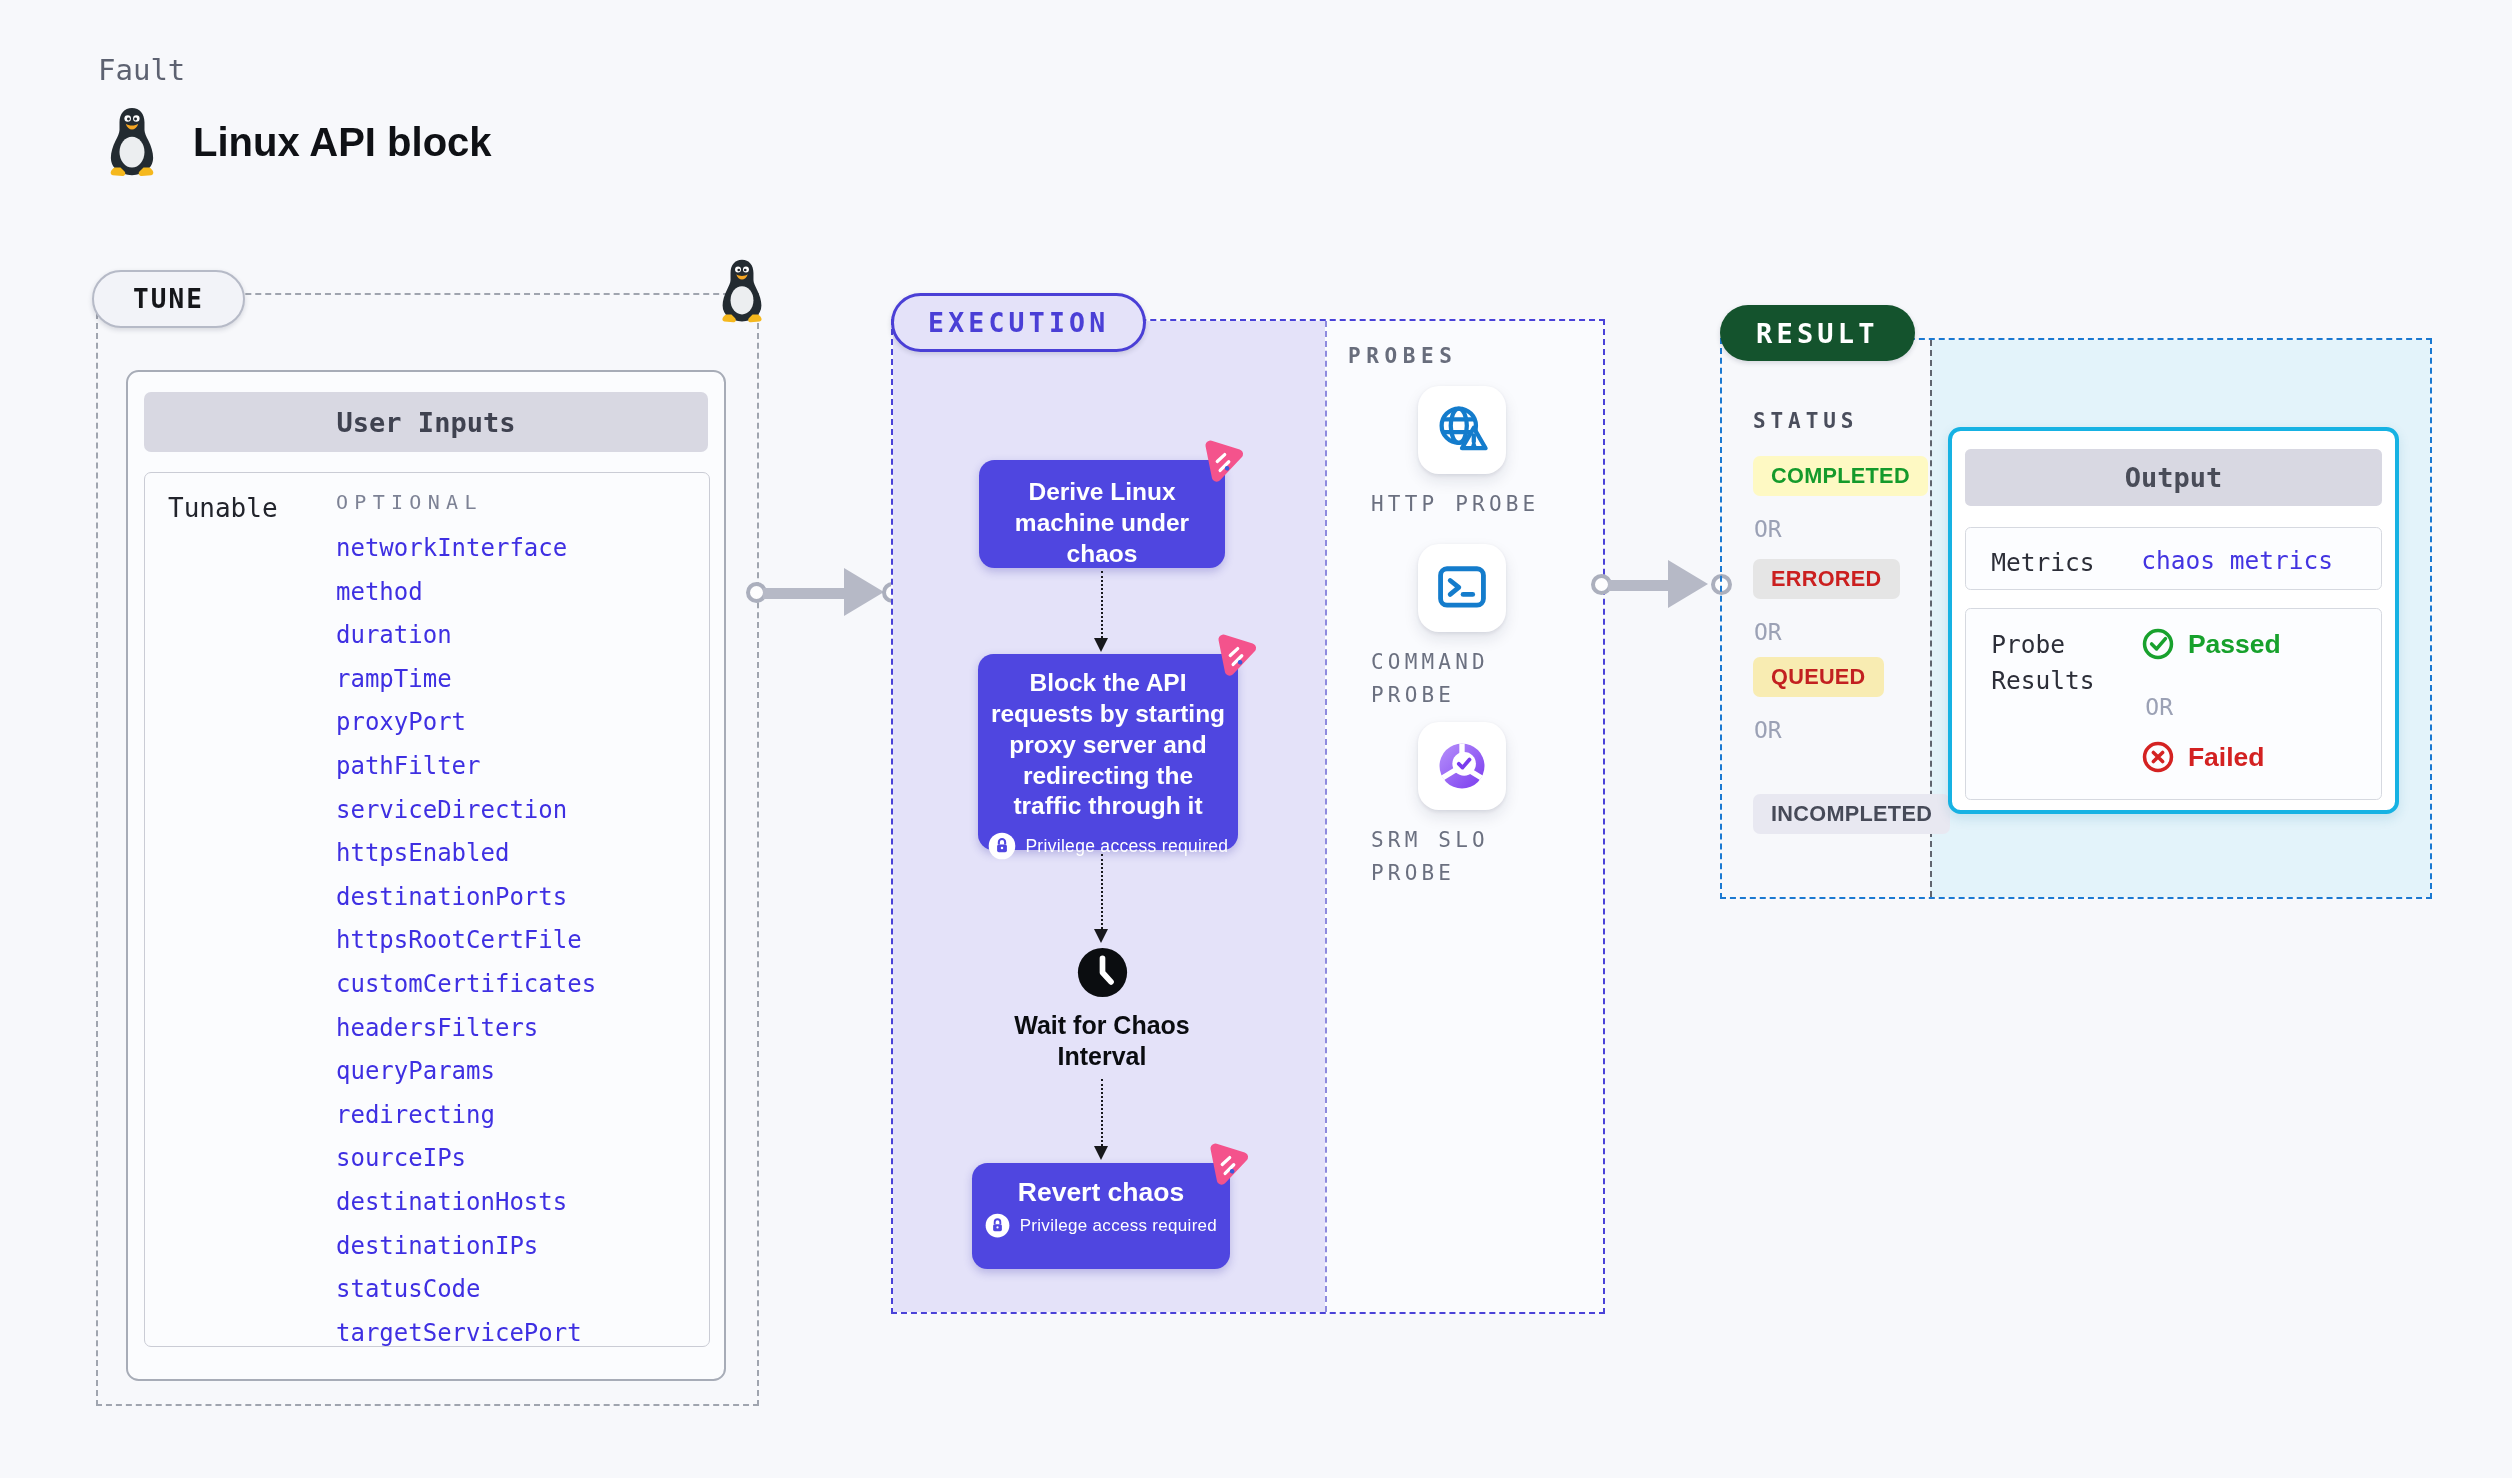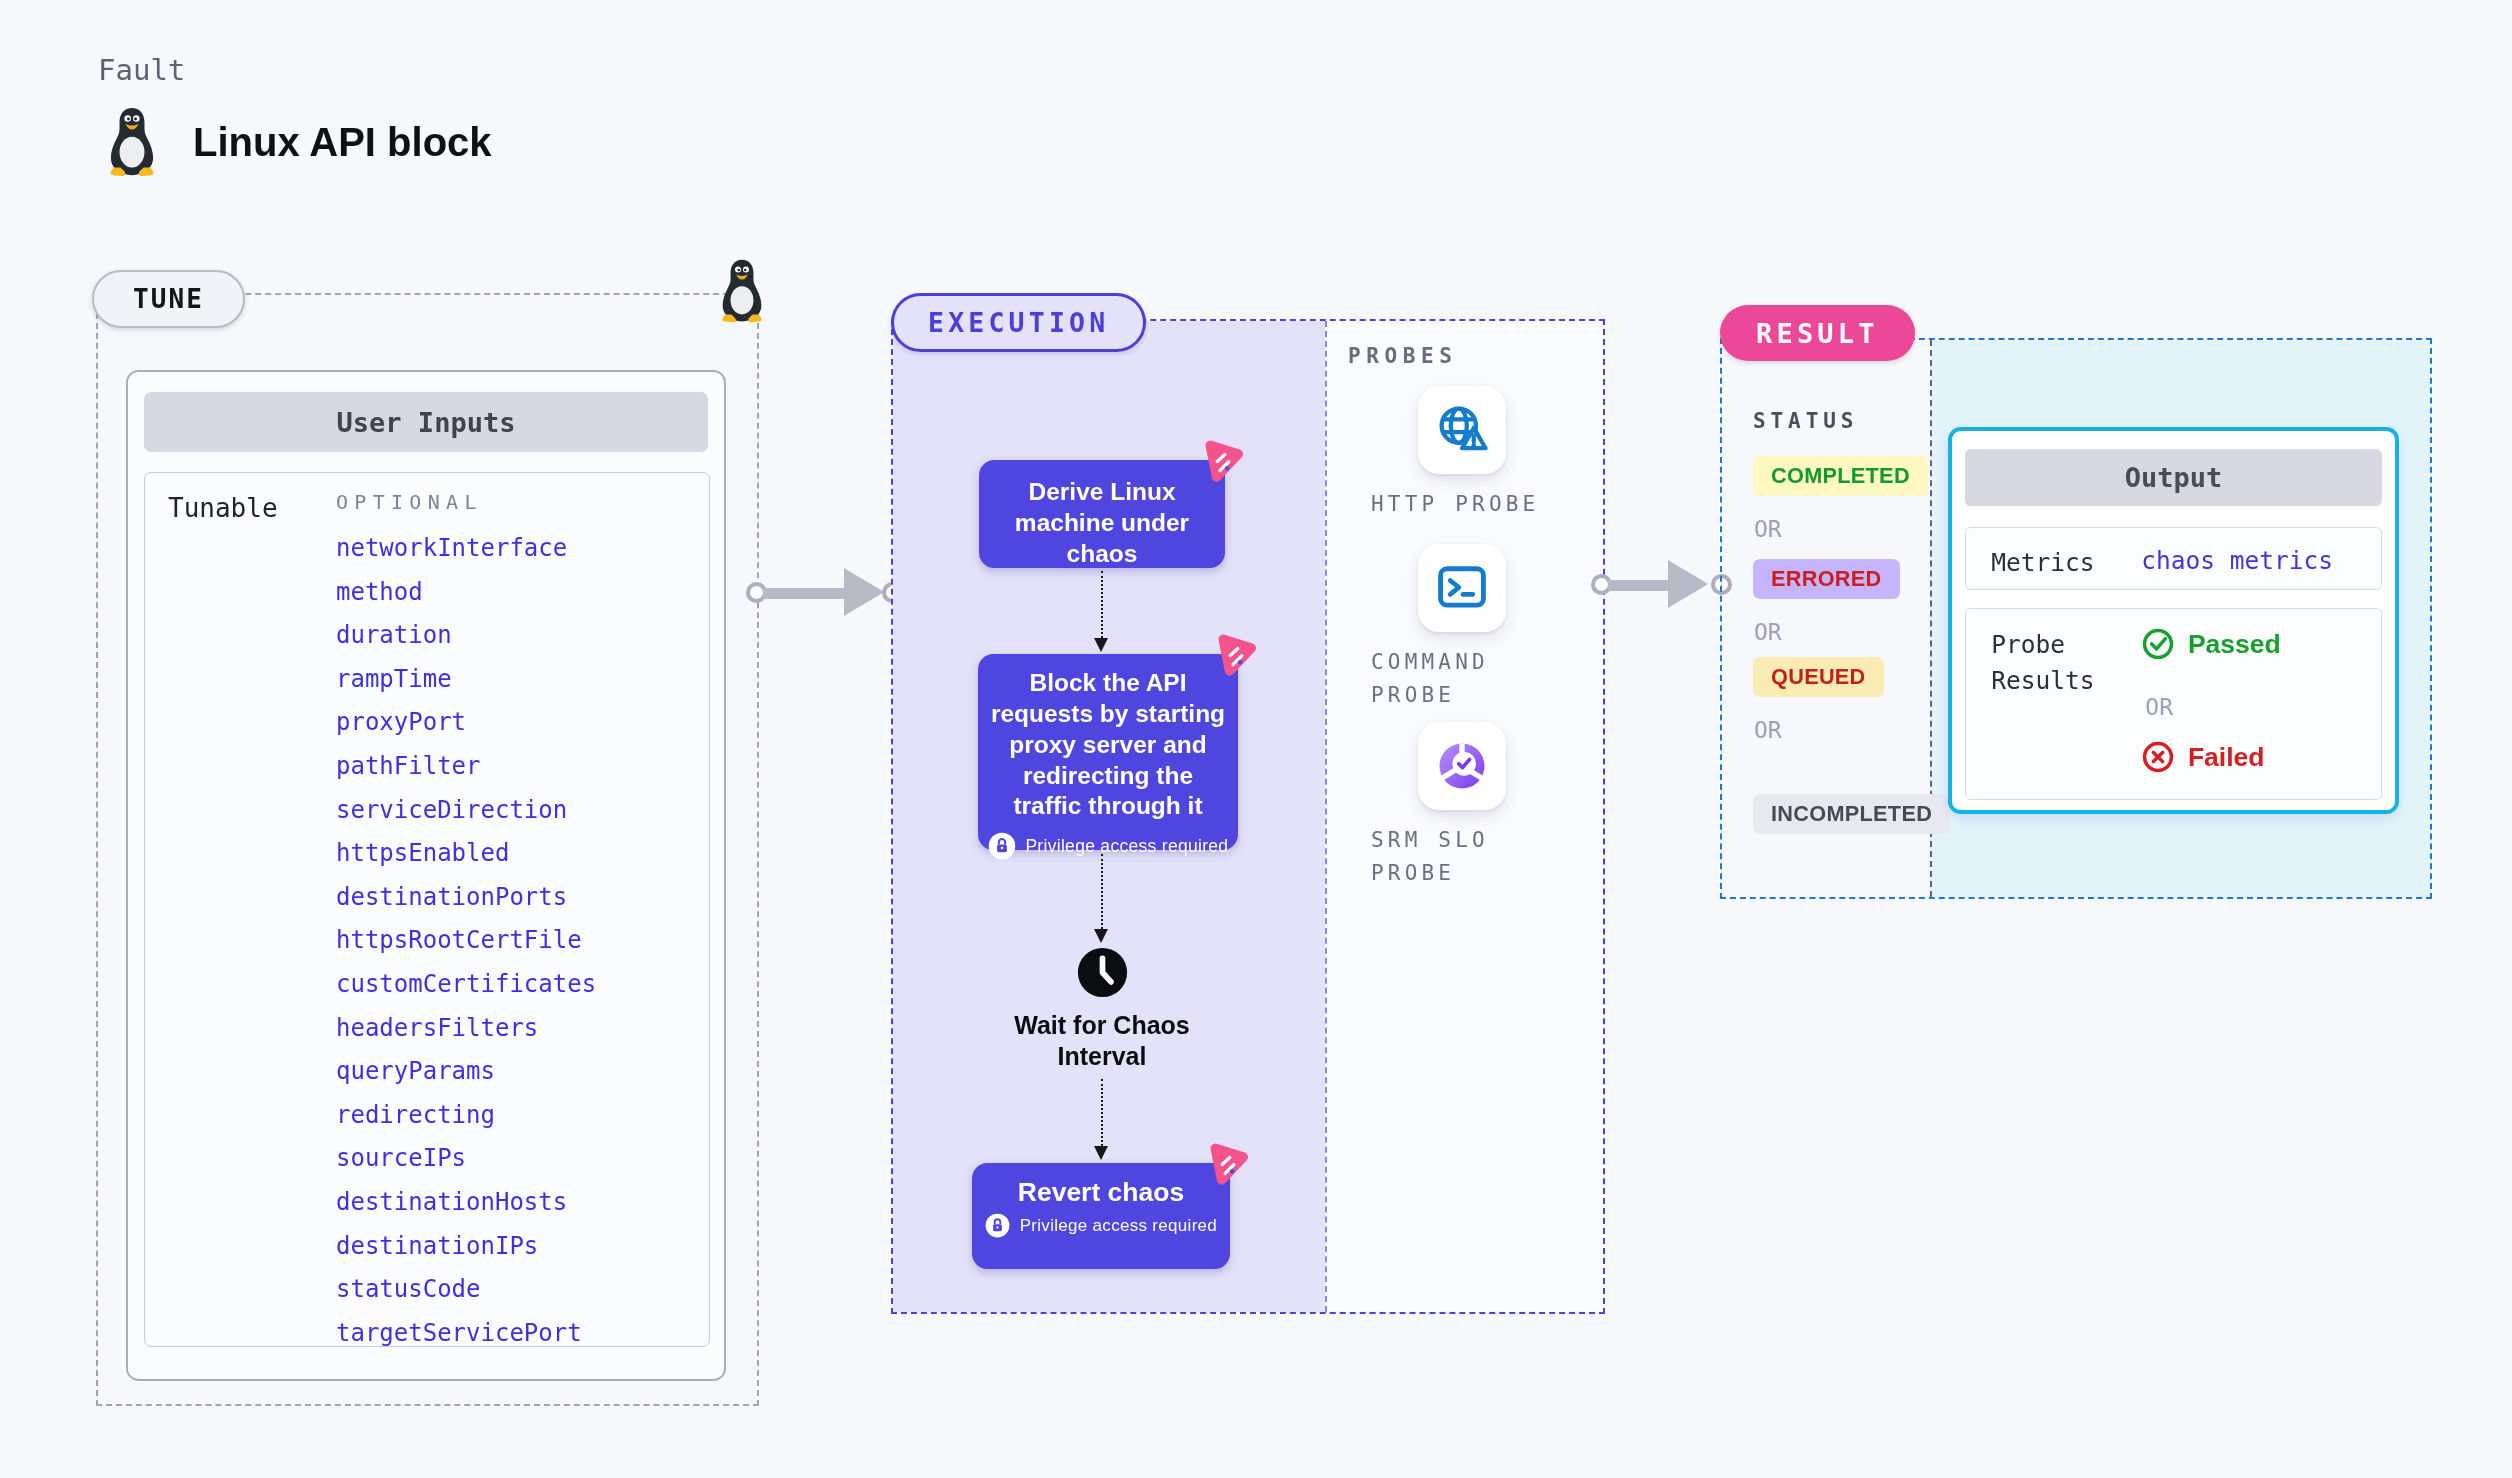--- a/index.html
+++ b/index.html
@@ -12,21 +12,21 @@
   .tux-lg{width:60px;height:73px;}
   .page-title{font:700 40px "Liberation Sans",sans-serif;color:#0f1115;}
 
   
   .pill{position:absolute;display:flex;align-items:center;justify-content:center;border-radius:32px;
         font-family:"DejaVu Sans Mono",monospace;font-weight:700;box-shadow:0 2.1px 5.6px rgba(40,44,70,.16);}
   .tune-pill{left:92px;top:270px;height:54px;padding:0 39px;background:#f2f3f8;border:2.1px solid #b6bac7;
              font-size:26px;color:#15161a;letter-spacing:2.1px;}
   .exec-pill{left:891px;top:293px;height:53px;padding:0 34px;background:#e4e2f9;border:3.5px solid #4a3fd6;
              font-size:26.5px;color:#4a3fd6;letter-spacing:4.2px;}
-  .result-pill{left:1720px;top:305px;height:56px;padding:0 36px;background:#ec4899;border:none;
+  .result-pill{left:1720px;top:305px;height:56px;padding:0 36px;background:#14532d;border:none;
              font-size:27px;color:#ffffff;letter-spacing:4.2px;}
 
   
   .tune-box{position:absolute;left:96px;top:293px;width:659px;height:1109px;border:2.8px dashed #a0a5af;}
   .tux-sm{position:absolute;left:715px;top:258px;width:54px;height:67px;}
   .ui-card{position:absolute;left:126px;top:370px;width:596px;height:1007px;background:#fbfcfe;
            border:2.1px solid #a7acb7;border-radius:12.6px;}
   .ui-header{position:absolute;left:16px;top:20px;width:564px;height:60px;background:#d8d8e2;border-radius:7px;
              display:flex;align-items:center;justify-content:center;
              font:700 27px "DejaVu Sans Mono",monospace;color:#3f4250;}
@@ -74,21 +74,21 @@
 
   
   .result-box{position:absolute;left:1720px;top:338px;width:708px;height:557px;border:2.8px dashed #1b79d1;}
   .result-cyan{position:absolute;left:208px;top:0;right:0;bottom:0;background:#e3f3fa;}
   .result-divider{position:absolute;left:208px;top:0;height:100%;border-left:2.1px dashed #60656f;}
   .status-label{position:absolute;left:1753px;top:409px;font:700 21px "DejaVu Sans Mono",monospace;
                 color:#4a4e5c;letter-spacing:4.9px;}
   .badge{position:absolute;left:1753px;padding:7px 18px;border-radius:7px;
          font:700 21.7px "Liberation Sans",sans-serif;letter-spacing:0.3px;}
   .badge.green{background:#fef9c3;color:#149a2b;}
-  .badge.red{background:#c4b5fd;color:#cb1f1f;}
+  .badge.red{background:#e5e5e5;color:#cb1f1f;}
   .badge.yellow{background:#f8ecb2;color:#c22020;}
   .badge.gray{background:#e8e8f1;color:#464a58;}
   .or-sep{position:absolute;left:1754px;font:400 23px "DejaVu Sans Mono",monospace;color:#9ba1b5;}
 
   .output-card{position:absolute;left:1948px;top:427px;width:451px;height:387px;background:#fff;
                border:4.2px solid #16b2e3;border-radius:12.6px;box-sizing:border-box;
                box-shadow:0 4.2px 11.2px rgba(10,120,160,.14);}
   .output-header{position:absolute;left:13.3px;right:13.3px;top:17.5px;height:57px;background:#d8d8e2;border-radius:5.6px;
                  display:flex;align-items:center;justify-content:center;
                  font:700 27px "DejaVu Sans Mono",monospace;color:#494c58;}

